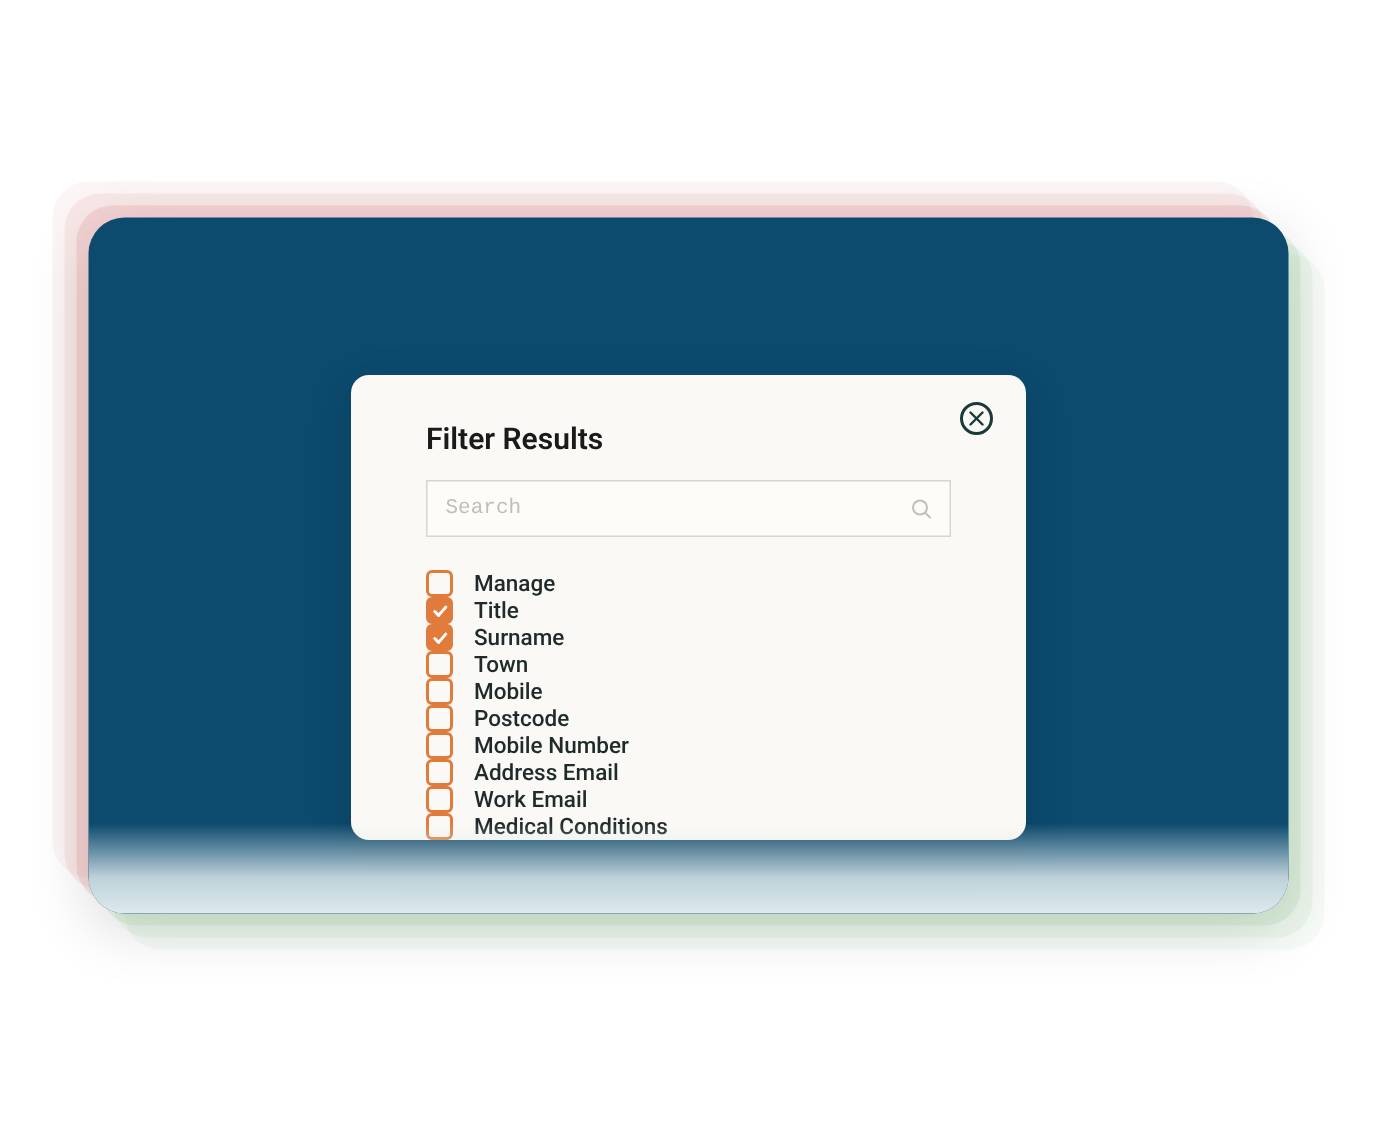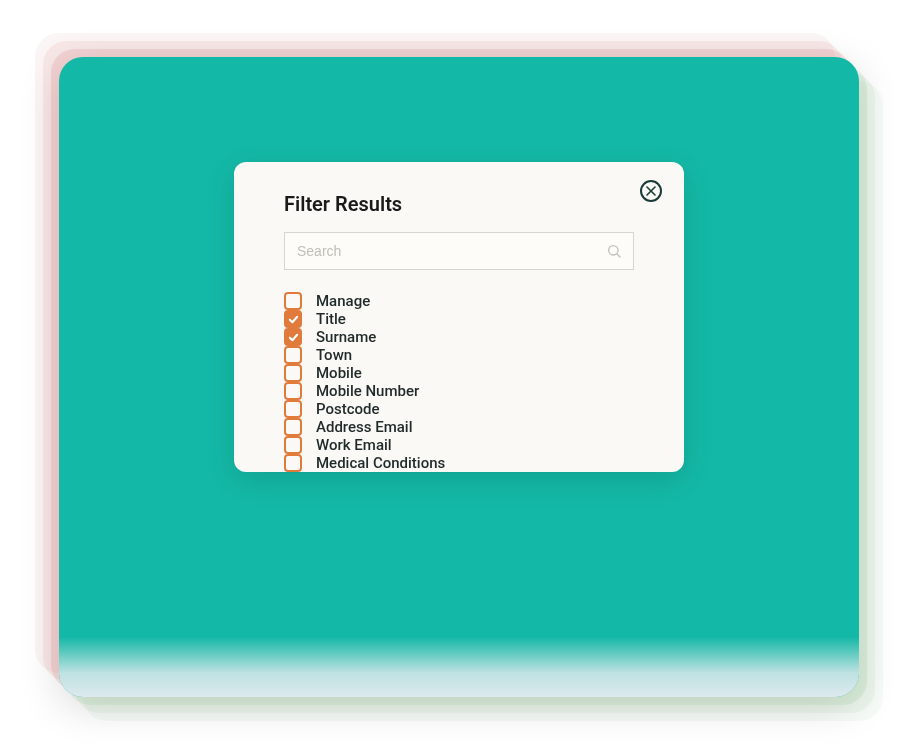--- a/index.html
+++ b/index.html
@@ -14,22 +14,22 @@
       width: 918px;
       height: 754px;
       display: flex;
       align-items: center;
       justify-content: center;
       overflow: hidden;
     }
     
     .outer-container {
       width: 800px;
-      height: 640px;
-      background: #14b8a6;
+      height: 464px;
+      background: #0c4a6e;
       border-radius: 24px;
       position: relative;
       box-shadow: 
         -8px -8px 0px rgba(200,60,60,0.12),
         8px 8px 0px rgba(100,180,100,0.12),
         -16px -16px 0px rgba(200,60,60,0.08),
         16px 16px 0px rgba(100,180,100,0.08),
         -24px -24px 0px rgba(200,60,60,0.05),
         24px 24px 0px rgba(100,180,100,0.05),
         0 10px 40px rgba(0,0,0,0.15);
@@ -88,20 +88,21 @@
     .search-input {
       width: 100%;
       height: 38px;
       border: 1px solid #d6d6d0;
       border-radius: 0;
       padding: 0 40px 0 12px;
       font-size: 14px;
       background: #fdfcf9;
       color: #333;
       outline: none;
+      font-family: Liberation Mono, monospace;
     }
     
     .search-input::placeholder {
       color: #c0c0b8;
     }
     
     .search-icon {
       position: absolute;
       right: 12px;
       top: 50%;
@@ -218,28 +219,28 @@
           <div class="filter-item">
             <div class="checkbox"></div>
             <span class="filter-label">Town</span>
           </div>
           <div class="filter-item">
             <div class="checkbox"></div>
             <span class="filter-label">Mobile</span>
           </div>
           <div class="filter-item">
             <div class="checkbox"></div>
+            <span class="filter-label">Postcode</span>
+          </div>
+          <div class="filter-item">
+            <div class="checkbox"></div>
             <span class="filter-label">Mobile Number</span>
           </div>
           <div class="filter-item">
             <div class="checkbox"></div>
-            <span class="filter-label">Postcode</span>
-          </div>
-          <div class="filter-item">
-            <div class="checkbox"></div>
             <span class="filter-label">Address Email</span>
           </div>
           <div class="filter-item">
             <div class="checkbox"></div>
             <span class="filter-label">Work Email</span>
           </div>
           <div class="filter-item">
             <div class="checkbox"></div>
             <span class="filter-label">Medical Conditions</span>
           </div>

